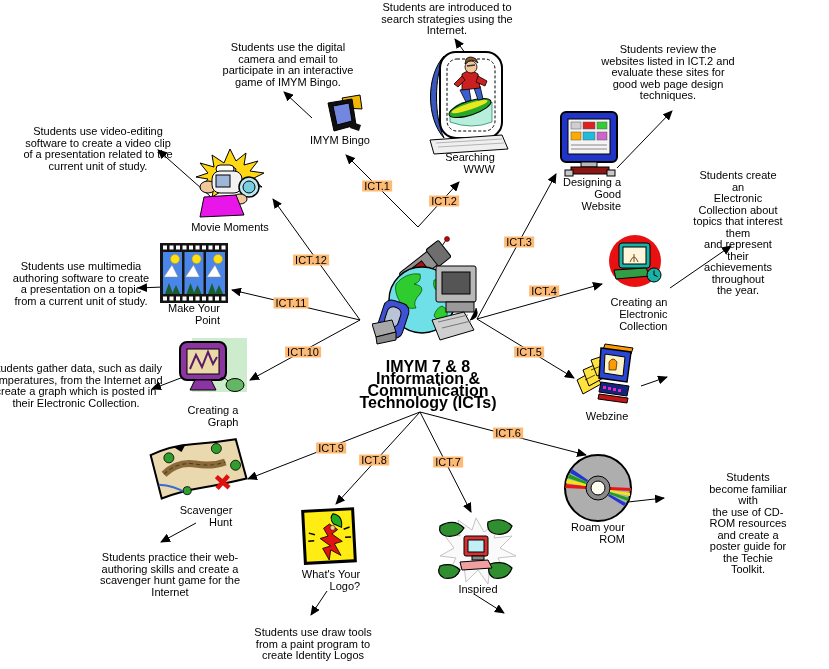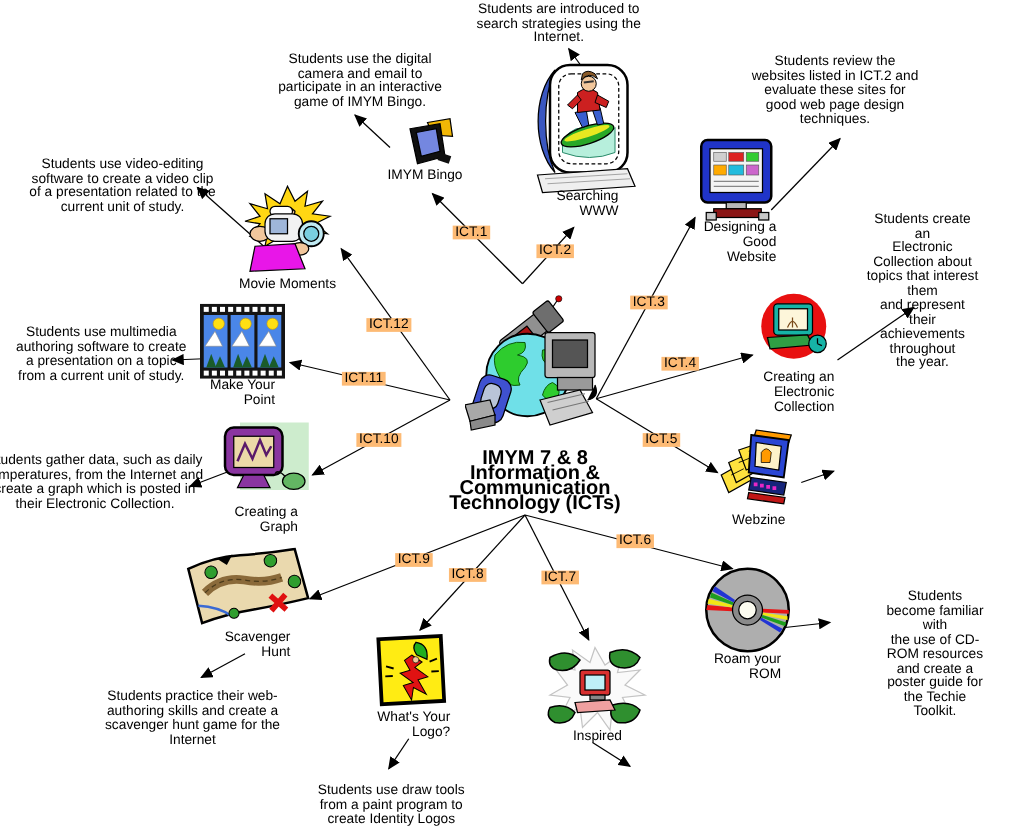--- a/index.html
+++ b/index.html
@@ -284,21 +284,21 @@
       </g>
       <polygon points="30,8 42,5 37,13" fill="#000"></polygon>
       <g stroke="#e01010" stroke-width="4.5">
         <line x1="70" y1="40" x2="82" y2="52"></line>
           <line x1="82" y1="40" x2="70" y2="52"></line>
       </g>
     </g>
   </svg>
   <div class="nl" style="left:206px;top:504px">Scavenger
 Hunt</div>
-  <div class="txt" style="left:154px;top:552px">Students practice their web-
+  <div class="txt" style="left:170px;top:552px">Students practice their web-
 authoring skills and create a
 scavenger hunt game for the
 Internet</div>
 
   <svg class="icon" style="left:178px;top:337px" width="70" height="66" viewBox="0 0 70 66">
     <rect x="14" y="1" width="55" height="54" fill="#cdeccd"></rect>
     <rect x="2" y="5" width="46" height="38" rx="7" fill="#8a35a0" stroke="#000" stroke-width="2"></rect>
     <rect x="9" y="12" width="32" height="25" fill="#ecd9a8" stroke="#000"></rect>
     <polyline points="12,32 18,18 24,30 30,15 35,27 39,20" fill="none" stroke="#5a1a6a" stroke-width="2"></polyline>
     <polygon points="17,43 33,43 38,53 12,53" fill="#8a35a0" stroke="#000"></polygon>

